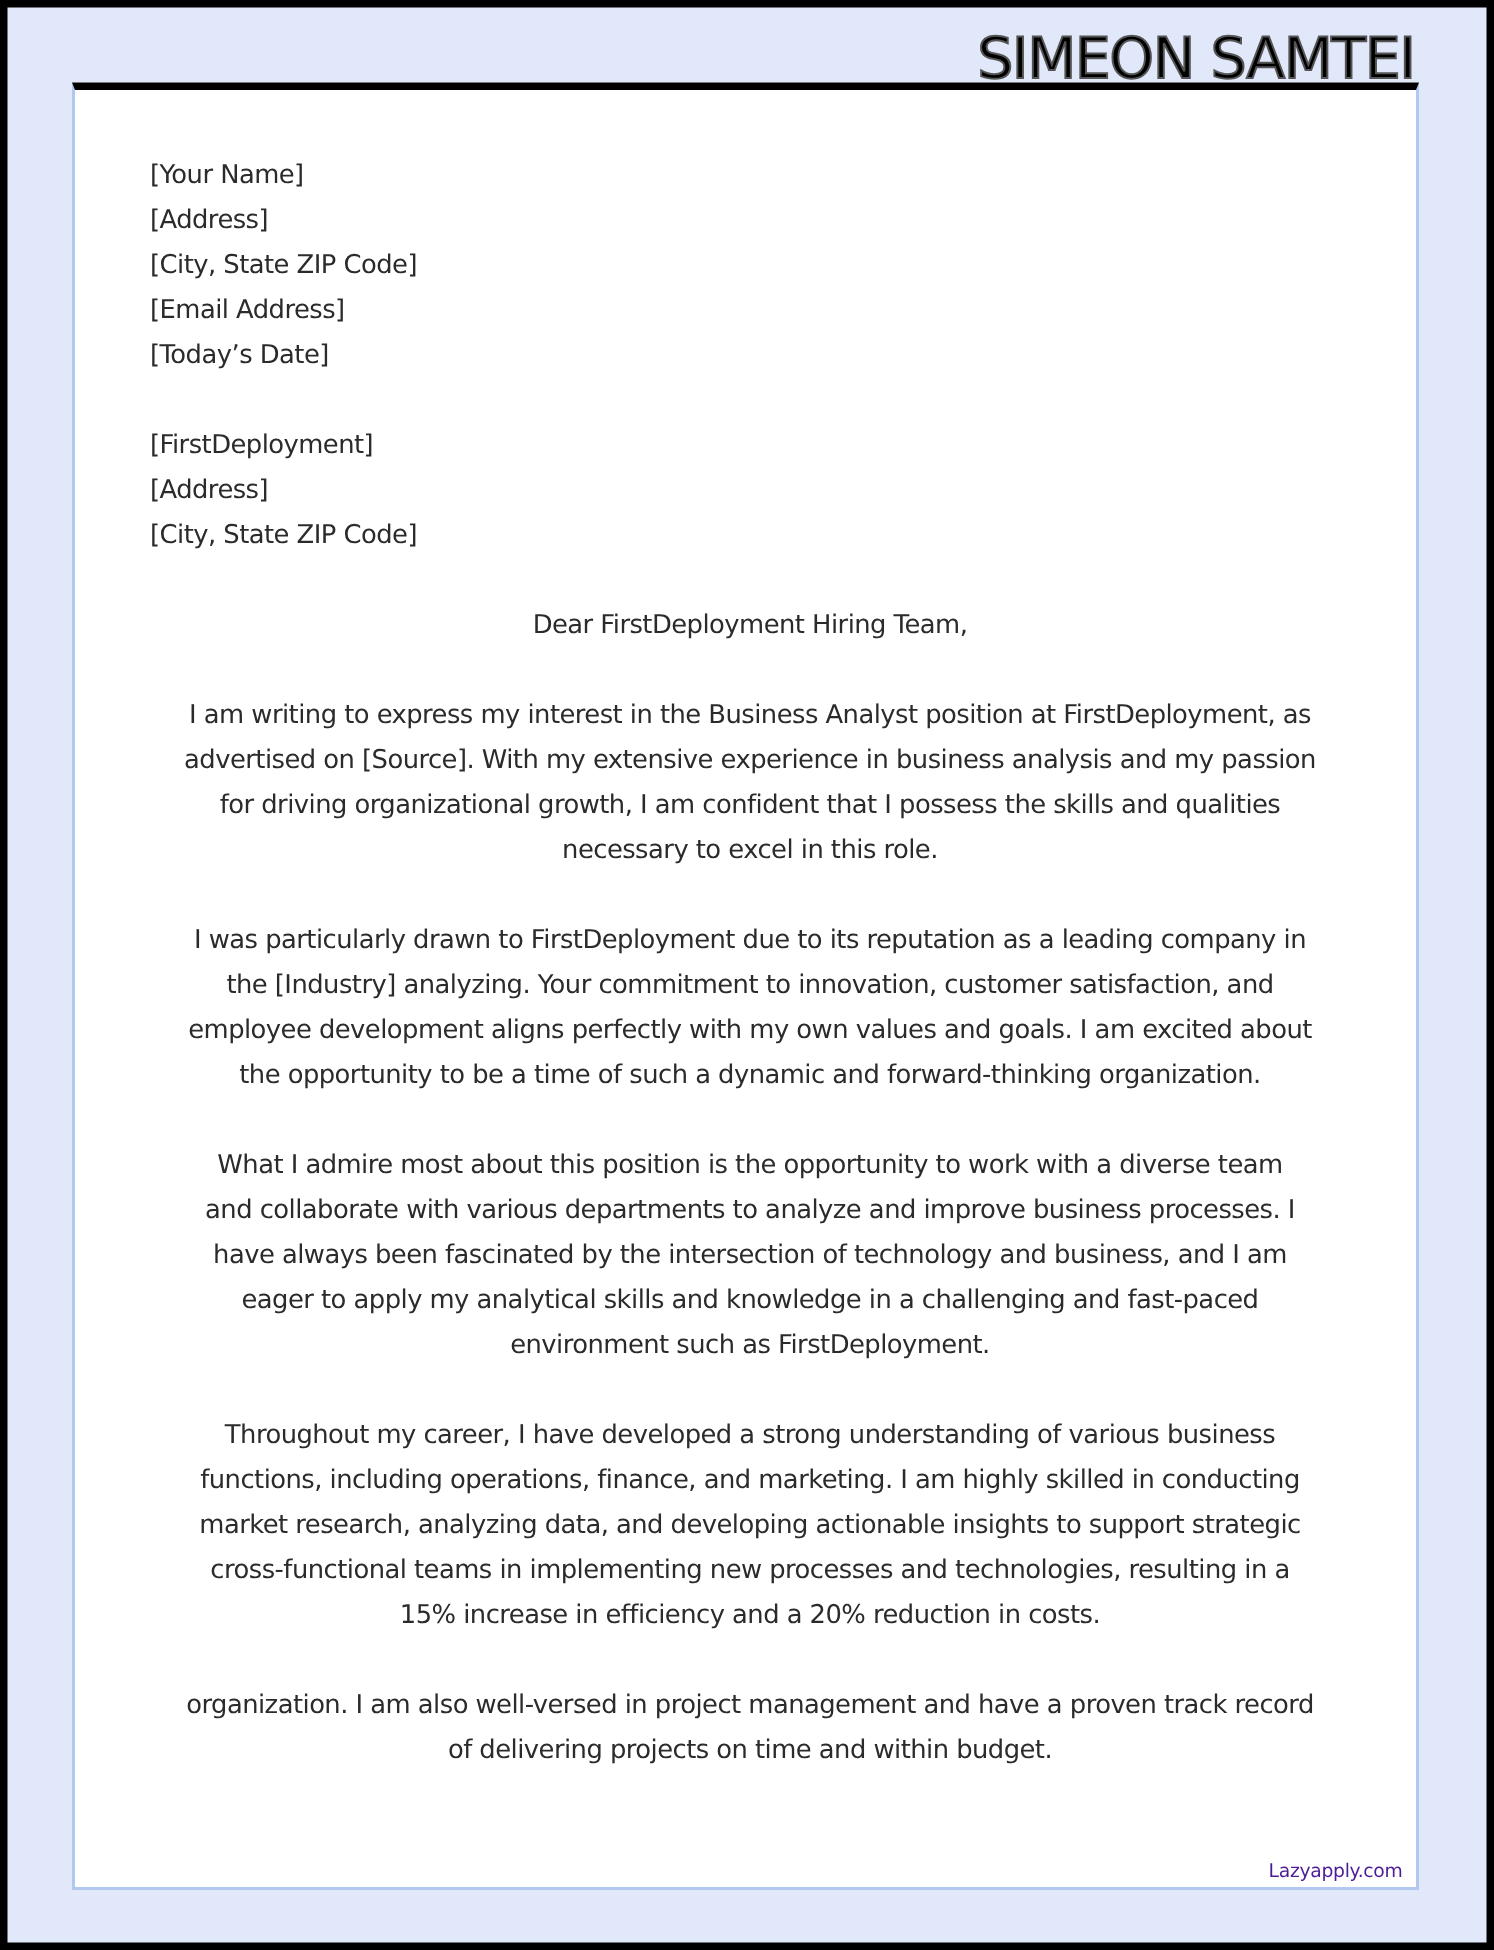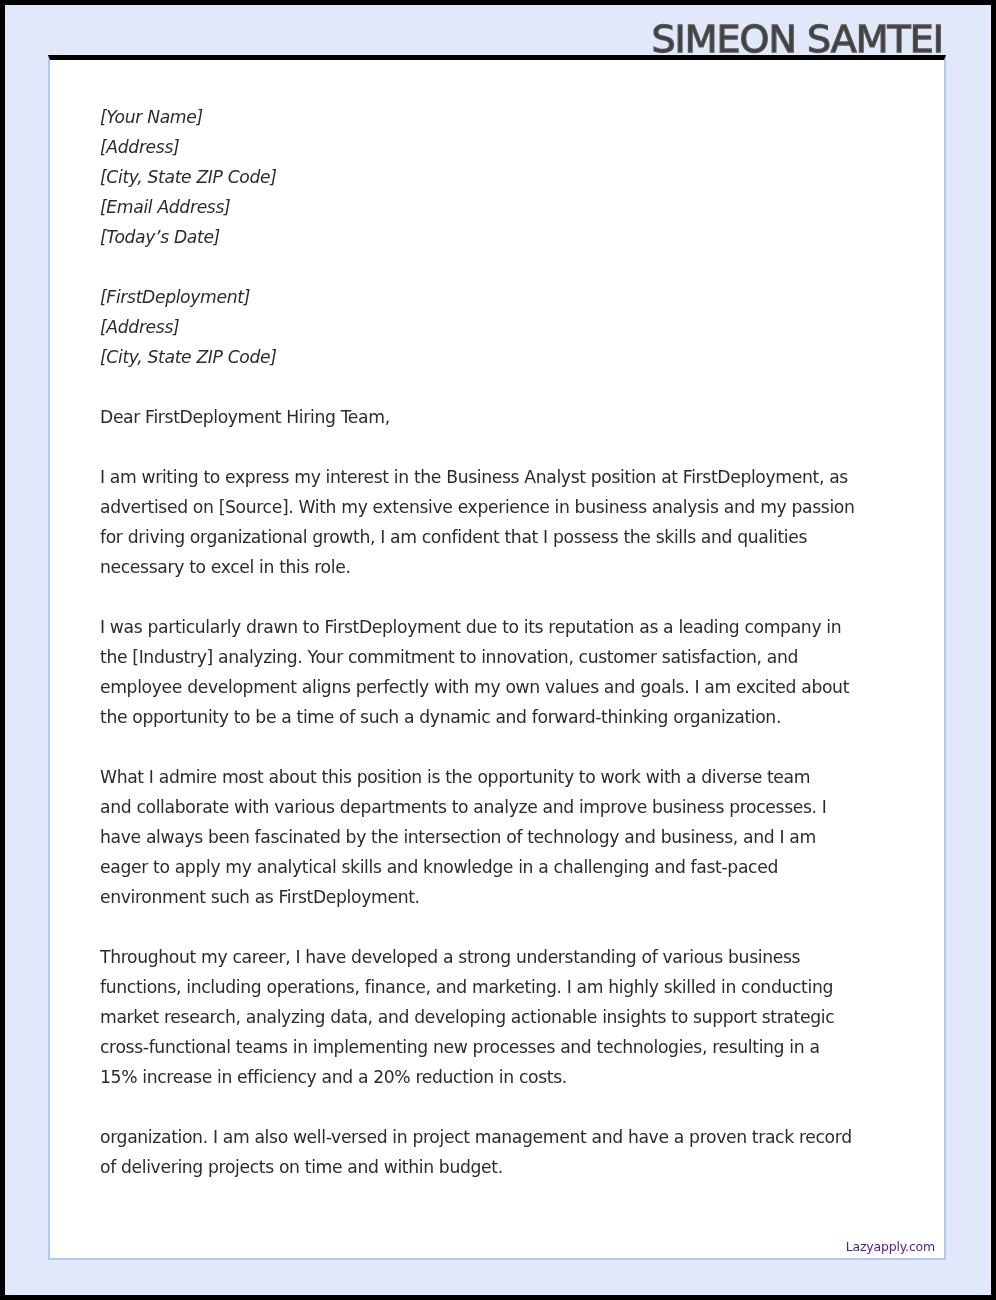--- a/index.html
+++ b/index.html
@@ -22,21 +22,21 @@
       background: #e0e8fa;
       overflow: hidden;
     }
     .name-header {
       position: absolute;
       right: 48px;
       top: 12px;
       font-family: "DejaVu Sans", sans-serif;
       font-size: 38px;
       letter-spacing: -1px;
-      color: #404040;
+      color: #000000;
       -webkit-text-stroke: 1.3px #555;
       font-weight: normal;
       line-height: 44px;
       white-space: nowrap;
     }
     .card {
       position: absolute;
       left: 43px;
       top: 50px;
       width: 898px;
@@ -59,24 +59,24 @@
       font-size: 17.2px;
       line-height: 30px;
       letter-spacing: -0.35px;
     }
     .letter .line {
       display: block;
       white-space: nowrap;
     }
     .letter .block {
       margin-bottom: 30px;
-      font-style: italic;
     }
     .letter p {
       margin: 0 0 30px 0;
+      text-align: center;
     }
     .watermark {
       position: absolute;
       right: 9px;
       bottom: 4px;
       font-family: "DejaVu Sans", sans-serif;
       font-size: 12.5px;
       color: #4c1d95;
       letter-spacing: -0.2px;
     }

